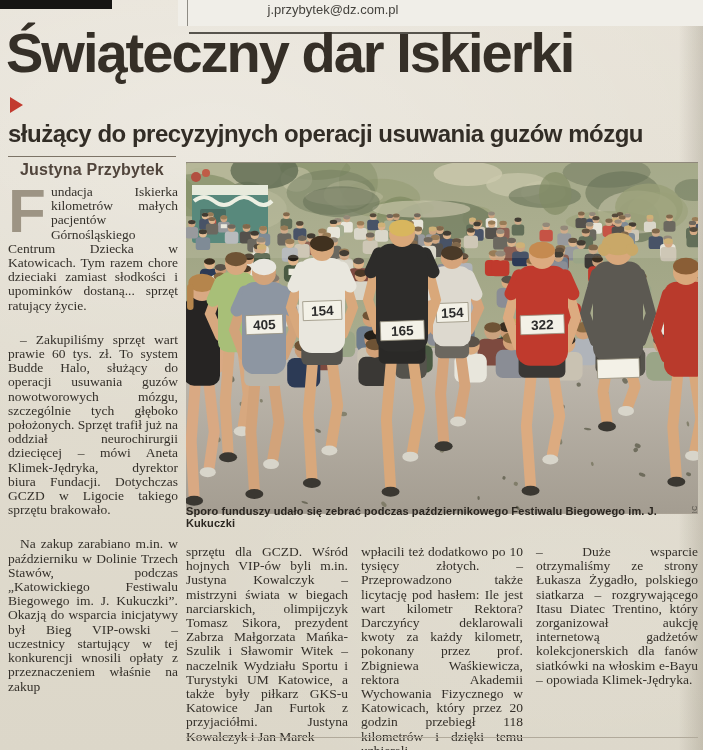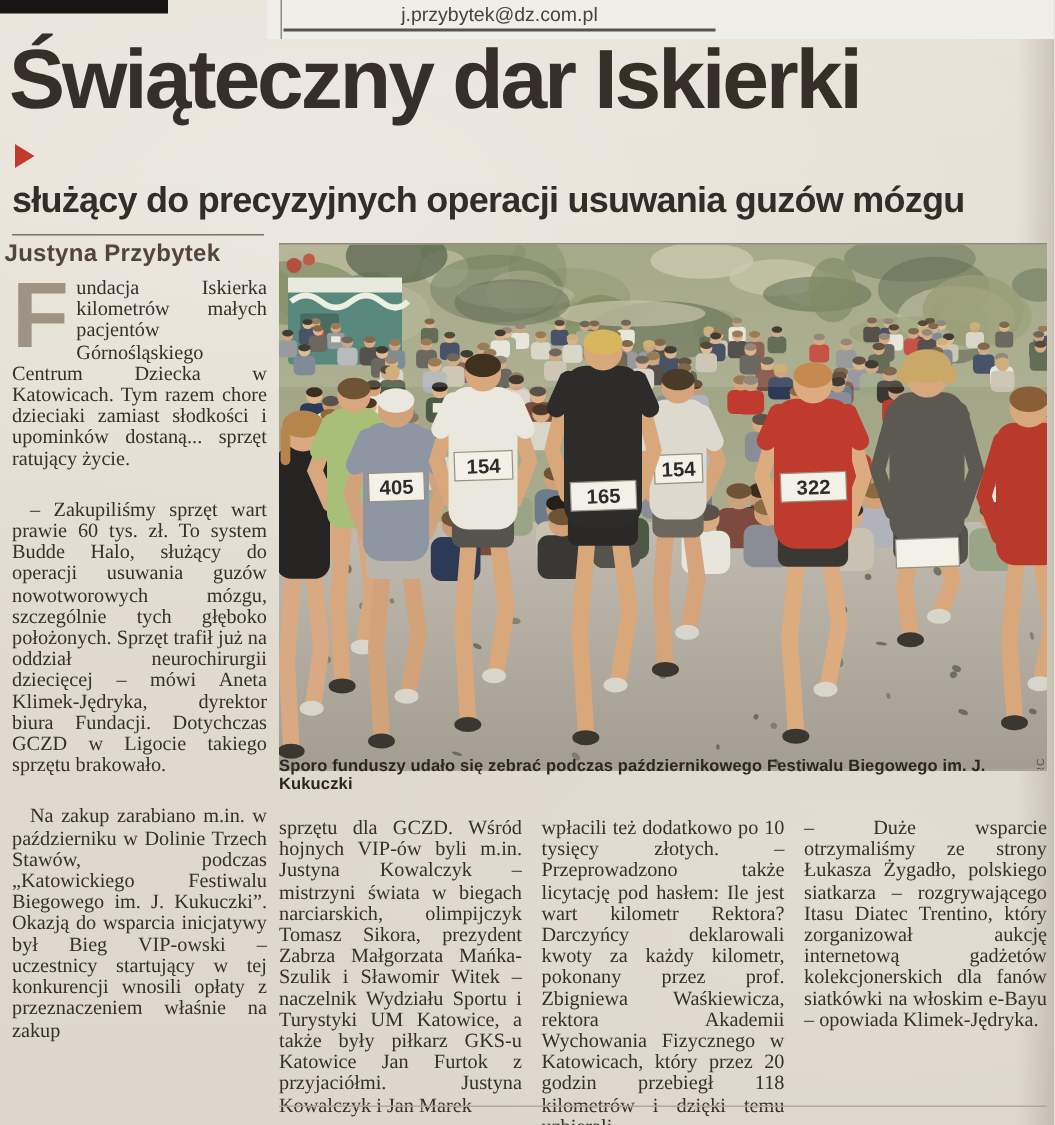--- a/index.html
+++ b/index.html
@@ -12,38 +12,38 @@
       linear-gradient(90deg, rgba(0,0,0,0) 96.5%, rgba(90,80,60,.20)),
       linear-gradient(180deg,#e7e2d7 0,#e1dcCF 45%,#dcd7c9 100%);
     background-color:#e1dccf;
   }
   
   .top-white{position:absolute;left:178px;top:0;width:525px;height:26px;background:#f0eee8;}
   .corner-black{position:absolute;left:0;top:0;width:112px;height:9px;background:#161513;}
   .top-divider{position:absolute;left:187px;top:0;width:1px;height:26px;background:#8e8b84;}
   .email{
     position:absolute;left:189px;top:2px;width:288px;text-align:center;
-    font-size:13px;color:#45433e;border-bottom:2px solid #57544d;padding-bottom:2px;
+    font-size:13px;color:#45433e;border-bottom:2px solid #57544d;padding-bottom:15px;
   }
   
   .headline{
     position:absolute;left:6px;top:24px;width:694px;
     font-size:56px;font-weight:bold;letter-spacing:-2px;color:#352f27;line-height:1.02;
   }
   .subhead{
     position:absolute;left:8px;top:92px;width:680px;
     font-size:24px;font-weight:bold;color:#322d26;line-height:28px;letter-spacing:-0.5px;
   }
   .arrow{
     display:inline-block;width:0;height:0;margin:0 8px 1px 2px;
     border-left:13px solid #c23a2e;border-top:8px solid transparent;border-bottom:8px solid transparent;
   }
   
   .byline-rule{position:absolute;left:8px;top:156px;width:168px;height:1px;background:#7c7366;}
-  .byline{position:absolute;left:3px;top:161px;font-size:16px;font-weight:bold;color:#51453c;letter-spacing:.2px;}
+  .byline{position:absolute;left:20px;top:161px;font-size:16px;font-weight:bold;color:#51453c;letter-spacing:.2px;}
   .colserif{
     font-family:"Liberation Serif",serif;font-size:13.5px;line-height:14.2px;
     color:#34302a;text-align:justify;
   }
   .left-col{position:absolute;left:8px;top:185px;width:170px;}
   .colserif p{margin:0;}
   .colserif p + p{text-indent:12px;margin-top:20px;}
   .dropcap{
     float:left;font-family:"Liberation Sans",sans-serif;font-weight:bold;
     font-size:62px;line-height:46px;color:#9d9484;margin:3px 5px 0 0;

